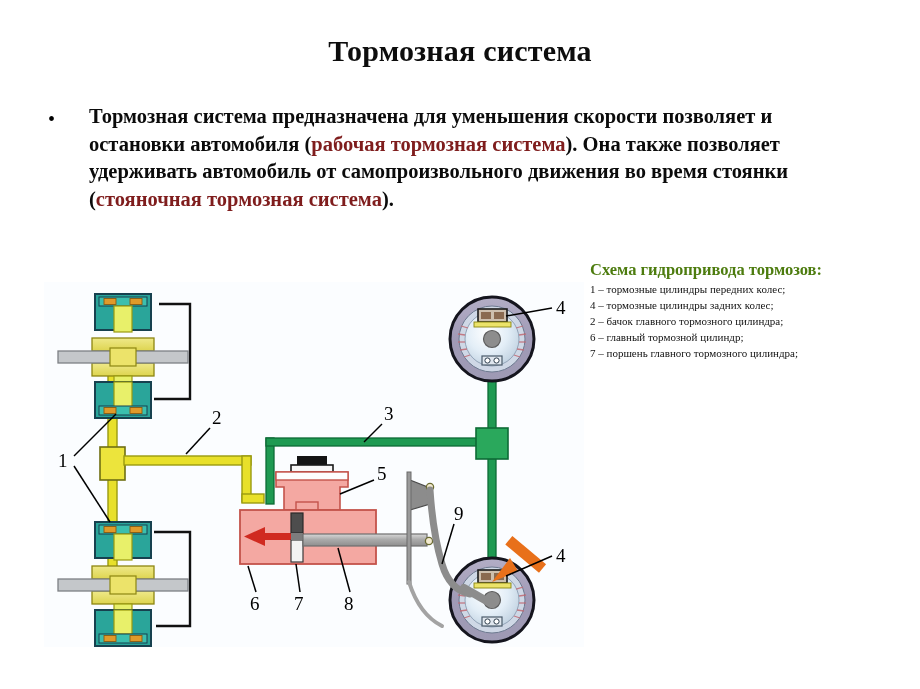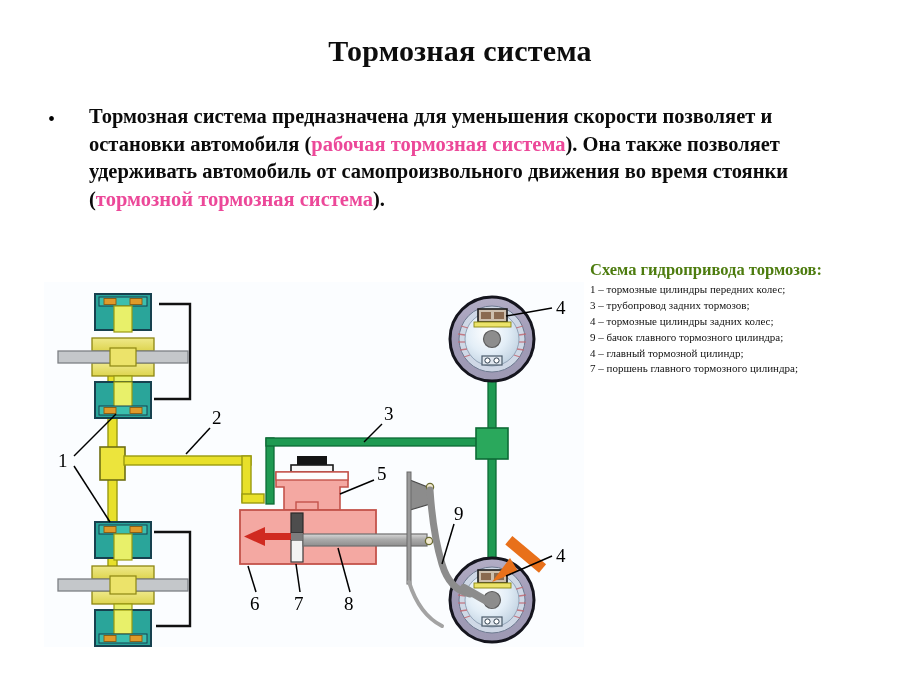--- a/index.html
+++ b/index.html
@@ -46,21 +46,21 @@
     color: #000;
   }
   #bullet-text {
     margin-left: 41px;
     font-size: 20.5px;
     font-weight: bold;
     line-height: 1.345;
     color: #0b0b0b;
     text-align: left;
   }
-  .accent-red { color: #ec4899; }
+  .accent-red { color: #7f1d1d; }
 
   
   #diagram-panel {
     position: absolute;
     left: 44px;
     top: 282px;
     width: 540px;
     height: 365px;
     background: #fbfdff;
   }
@@ -88,21 +88,21 @@
   }
 </style>
 </head>
 <body>
 
 <div id="slide-title">Тормозная система</div>
 
 <div id="bullet-block">
   <span class="bullet-dot">•</span>
   <div id="bullet-text">
-    <span>Тормозная система  предназначена для уменьшения скорости позволяет и остановки автомобиля (</span><span class="accent-red">рабочая тормозная система</span><span>). Она также позволяет удерживать автомобиль от самопроизвольного движения во время стоянки (</span><span class="accent-red">тормозной тормозная система</span><span>).</span>
+    <span>Тормозная система  предназначена для уменьшения скорости позволяет и остановки автомобиля (</span><span class="accent-red">рабочая тормозная система</span><span>). Она также позволяет удерживать автомобиль от самопроизвольного движения во время стоянки (</span><span class="accent-red">стояночная тормозная система</span><span>).</span>
   </div>
 </div>
 
 <div id="diagram-panel">
 <svg id="diagram-svg" width="540" height="365" viewBox="0 0 540 365" xmlns="http://www.w3.org/2000/svg">
 
   <defs>
     <radialGradient id="drumInnerGrad" cx="42%" cy="38%" r="62%">
       <stop offset="0%" stop-color="#ffffff"></stop>
       <stop offset="60%" stop-color="#e3eef7"></stop>
@@ -338,19 +338,18 @@
     <text x="410" y="238">9</text>
   </g>
 
 </svg>
 </div>
 
 <div id="legend">
   <div id="legend-title">Схема гидропривода тормозов:</div>
   <div id="legend-list">
     <div class="legend-item">1 – тормозные цилиндры передних колес;</div>
-    <div class="legend-item">3 – трубопровод задних тормозов;</div>
     <div class="legend-item">4 – тормозные цилиндры задних колес;</div>
-    <div class="legend-item">9 – бачок главного тормозного цилиндра;</div>
-    <div class="legend-item">4 – главный тормозной цилиндр;</div>
+    <div class="legend-item">2 – бачок главного тормозного цилиндра;</div>
+    <div class="legend-item">6 – главный тормозной цилиндр;</div>
     <div class="legend-item">7 – поршень главного тормозного цилиндра;</div>
   </div>
 </div>
 
 </body></html>

